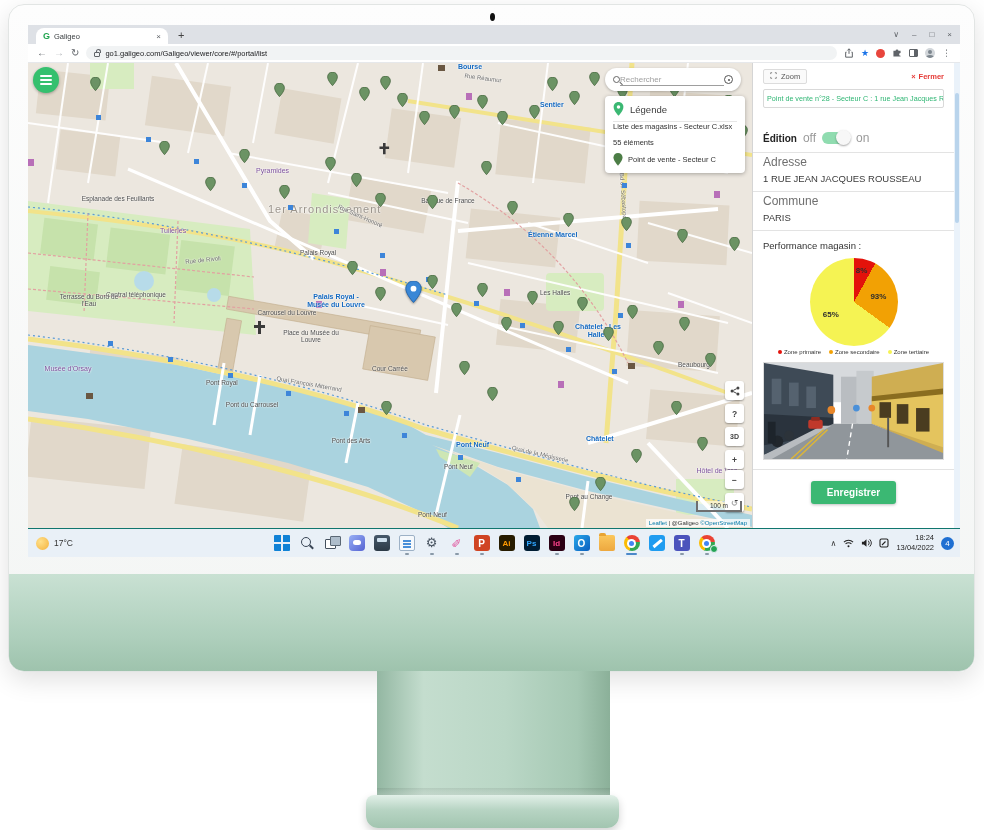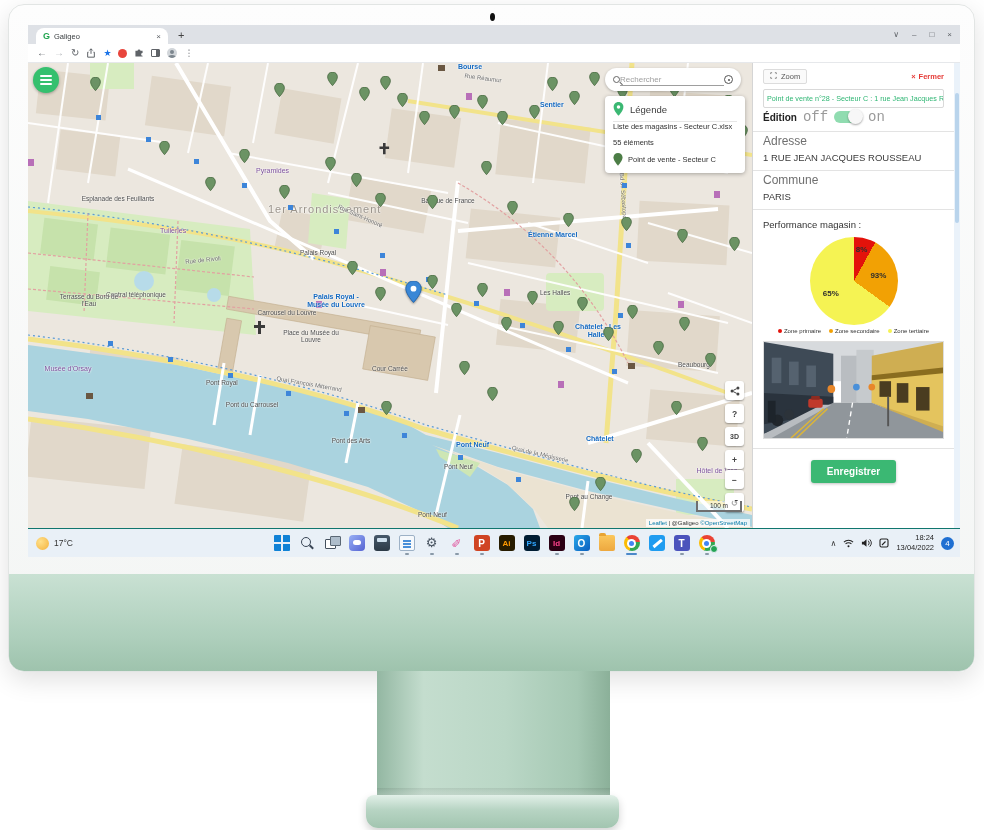--- a/index.html
+++ b/index.html
@@ -69,23 +69,23 @@
   .mapctrl{position:absolute;left:697px;width:19px;height:19px;background:#fff;border-radius:3px;box-shadow:0 1px 2px rgba(0,0,0,.35);display:flex;align-items:center;justify-content:center;font-size:8.5px;font-weight:bold;color:#444;}
   .scalebar{position:absolute;left:668px;top:438px;width:46px;height:11px;border:2px solid #6f6f6f;border-top:none;background:rgba(255,255,255,.55);font-size:6.5px;color:#333;text-align:center;line-height:9px;}
   .attrib{position:absolute;right:2px;bottom:1px;font-size:6px;color:#333;background:rgba(255,255,255,.75);padding:1px 3px;}
   .attrib .blue{color:#0078a8;}
   
   .panel{flex:1;background:#fff;border-left:1px solid #d5d5d5;padding:6px 10px 0;position:relative;overflow:hidden;}
   .ptoprow{display:flex;justify-content:space-between;align-items:center;height:15px;}
   .zoombtn{display:flex;align-items:flex-start;gap:4px;background:#fafafa;border:1px solid #dcdcdc;border-radius:2px;padding:2px 6px;font-size:7.5px;color:#555;}
   .fermer{display:flex;align-items:center;gap:3px;font-size:7.5px;color:#e53935;font-weight:bold;}
   .ptitle{margin-top:5px;border:1px solid #d9d9d9;border-radius:2px;padding:4px 3px;font-size:7.2px;color:#2eb673;text-align:center;white-space:nowrap;overflow:hidden;}
-  .editrow{display:flex;align-items:center;gap:6px;margin-top:2px;height:14px;}
+  .editrow{display:flex;align-items:center;gap:6px;margin-top:23px;height:14px;}
   .editlabel{font-size:10px;font-weight:bold;color:#222;}
-  .offon{font-size:14px;color:#9a9a9a;font-family:Liberation Mono, monospace;}
+  .offon{font-size:12px;color:#9a9a9a;}
   .toggle{width:28px;height:12px;border-radius:7px;background:#90dcb0;position:relative;}
   .toggle:after{content:"";position:absolute;right:-1px;top:-2px;width:15px;height:15px;border-radius:50%;background:#f7f7f7;box-shadow:0 1px 2px rgba(0,0,0,.35);}
   .phr{border:none;border-top:1px solid #e3e3e3;margin:7px -10px 0;}
   .flabel{font-size:12px;color:#6f6f6f;margin-top:2px;}
   .fvalue{font-size:9.5px;color:#3a3a3a;margin-top:4px;}
   .locbox{margin-top:9px;border:1px solid #c9c9c9;border-radius:3px;height:23px;display:flex;align-items:center;}
   .loclabel{font-size:7.4px;color:#8a8a8a;padding-left:6px;}
   .loccoords{font-size:8px;color:#333;margin-left:auto;padding-right:4px;}
   .locpinbtn{width:22px;align-self:stretch;border-left:1px solid #c9c9c9;display:flex;align-items:center;justify-content:center;}
   .perflabel{font-size:9.5px;color:#333;margin-top:9px;}
@@ -170,20 +170,24 @@
           <span>–</span>
           <span>□</span>
           <span>×</span>
         </div>
       </div>
 
       <div class="toolbar">
         <span class="navic">←</span>
         <span class="navic dim">→</span>
         <span class="navic">↻</span>
+        <div class="urlpill">
+          <span class="lock"></span>
+          <span class="urltext">go1.galigeo.com/Galigeo/viewer/core/#/portal/list</span>
+        </div>
         <div class="tbicons">
           <svg width="10" height="10" viewBox="0 0 12 12">
               <path d="M6 1v6M6 1L4 3M6 1l2 2" stroke="#5f6368" stroke-width="1.2" fill="none"></path>
               <path d="M3 5H2v6h8V5H9" stroke="#5f6368" stroke-width="1.2" fill="none"></path>
             </svg>
           <span class="star">★</span>
           <span class="extdot"></span>
           <svg width="10" height="10" viewBox="0 0 14 14">
               <path d="M2 5h3a2 2 0 114 0h3v3a2 2 0 100 4v1H2z" fill="#5f6368" transform="translate(0,-1)"></path>
             </svg>

